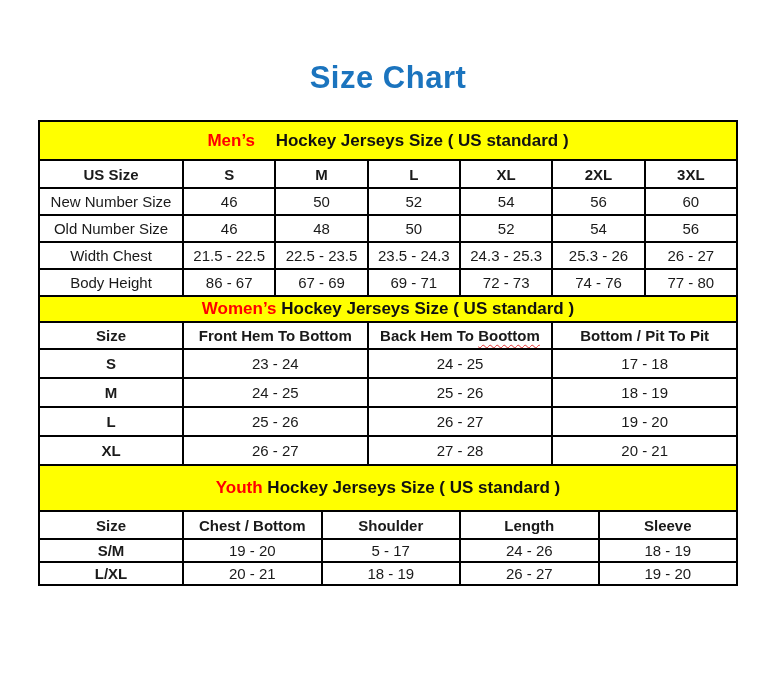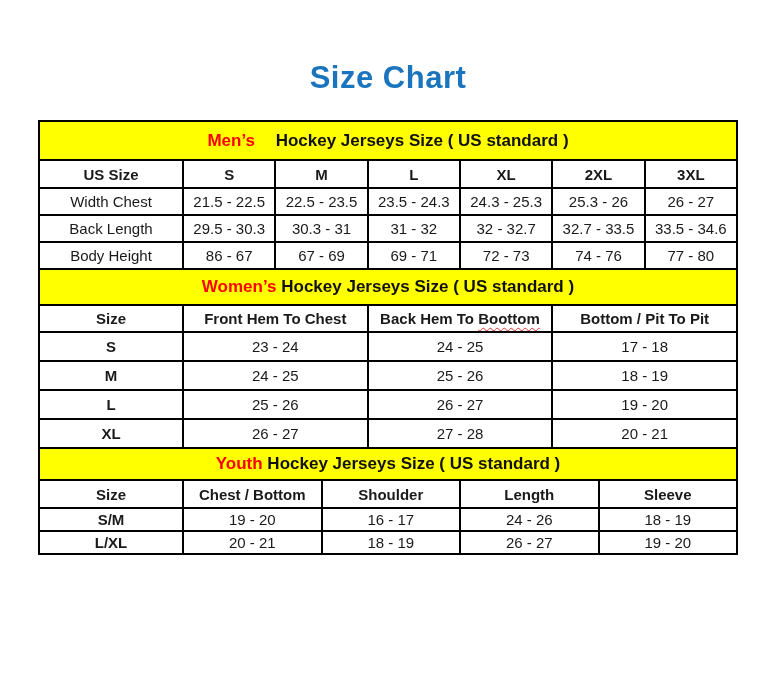--- a/index.html
+++ b/index.html
@@ -12,22 +12,22 @@
     text-align:center;font-size:31px;font-weight:bold;color:#1b74be;
     letter-spacing:0.5px;
   }
   .chart{position:absolute;left:38px;top:120px;width:700px;}
   .banner{
     box-sizing:border-box;width:700px;border:2px solid #000;background:#ffff00;
     display:flex;align-items:center;justify-content:center;
     font-weight:bold;font-size:17px;color:#111;white-space:pre-wrap;
   }
   .banner.mens{height:41px;gap:16px;}
-  .banner.womens{height:38px;margin-top:-2px;align-items:center;}
-  .banner.youth{height:34px;margin-top:-2px;}
+  .banner.womens{height:28px;margin-top:-2px;align-items:center;}
+  .banner.youth{height:48px;margin-top:-2px;}
   .banner-red{color:#ff0000;}
   table.tbl{
     width:700px;border-collapse:collapse;table-layout:fixed;margin-top:-2px;
   }
   .tbl th,.tbl td{
     border:2px solid #000;text-align:center;vertical-align:middle;
     padding:0 2px;font-size:15px;color:#1a1a1a;overflow:hidden;
   }
   .tbl th{font-weight:bold;}
   .tbl td{font-weight:normal;}
@@ -70,36 +70,45 @@
         <tr class="head">
       <th>US Size</th>
       <th>S</th>
       <th>M</th>
       <th>L</th>
       <th>XL</th>
       <th>2XL</th>
       <th>3XL</th>
     </tr>
     <tr>
+      <td>New Number Size</td>
+      <td>46</td>
+      <td>50</td>
+      <td>52</td>
+      <td>54</td>
+      <td>56</td>
+      <td>60</td>
+    </tr>
+    <tr>
+      <td>Old Number Size</td>
+      <td>46</td>
+      <td>48</td>
+      <td>50</td>
+      <td>52</td>
+      <td>54</td>
+      <td>56</td>
+    </tr>
+    <tr>
       <td>Width Chest</td>
       <td>21.5 - 22.5</td>
       <td>22.5 - 23.5</td>
       <td>23.5 - 24.3</td>
       <td>24.3 - 25.3</td>
       <td>25.3 - 26</td>
       <td>26 - 27</td>
-    </tr>
-    <tr>
-      <td>Back Length</td>
-      <td>29.5 - 30.3</td>
-      <td>30.3 - 31</td>
-      <td>31 - 32</td>
-      <td>32 - 32.7</td>
-      <td>32.7 - 33.5</td>
-      <td>33.5 - 34.6</td>
     </tr>
     <tr>
       <td>Body Height</td>
       <td>86 - 67</td>
       <td>67 - 69</td>
       <td>69 - 71</td>
       <td>72 - 73</td>
       <td>74 - 76</td>
       <td>77 - 80</td>
     </tr>
@@ -111,21 +120,21 @@
   <table class="tbl womens">
     <colgroup>
         <col class="c-label">
         <col>
         <col>
         <col>
       </colgroup>
     <tbody>
         <tr class="head">
       <th>Size</th>
-      <th>Front Hem To Chest</th>
+      <th>Front Hem To Bottom</th>
       <th><span>Back Hem To </span><span class="squiggle">Boottom</span></th>
       <th>Bottom / Pit To Pit</th>
     </tr>
     <tr>
       <td class="rowlabel-bold">S</td>
       <td>23 - 24</td>
       <td>24 - 25</td>
       <td>17 - 18</td>
     </tr>
     <tr>
@@ -163,21 +172,21 @@
         <tr class="head">
       <th>Size</th>
       <th>Chest / Bottom</th>
       <th>Shoulder</th>
       <th>Length</th>
       <th>Sleeve</th>
     </tr>
     <tr>
       <td class="rowlabel-bold">S/M</td>
       <td>19 - 20</td>
-      <td>16 - 17</td>
+      <td>5 - 17</td>
       <td>24 - 26</td>
       <td>18 - 19</td>
     </tr>
     <tr>
       <td class="rowlabel-bold">L/XL</td>
       <td>20 - 21</td>
       <td>18 - 19</td>
       <td>26 - 27</td>
       <td>19 - 20</td>
     </tr>

